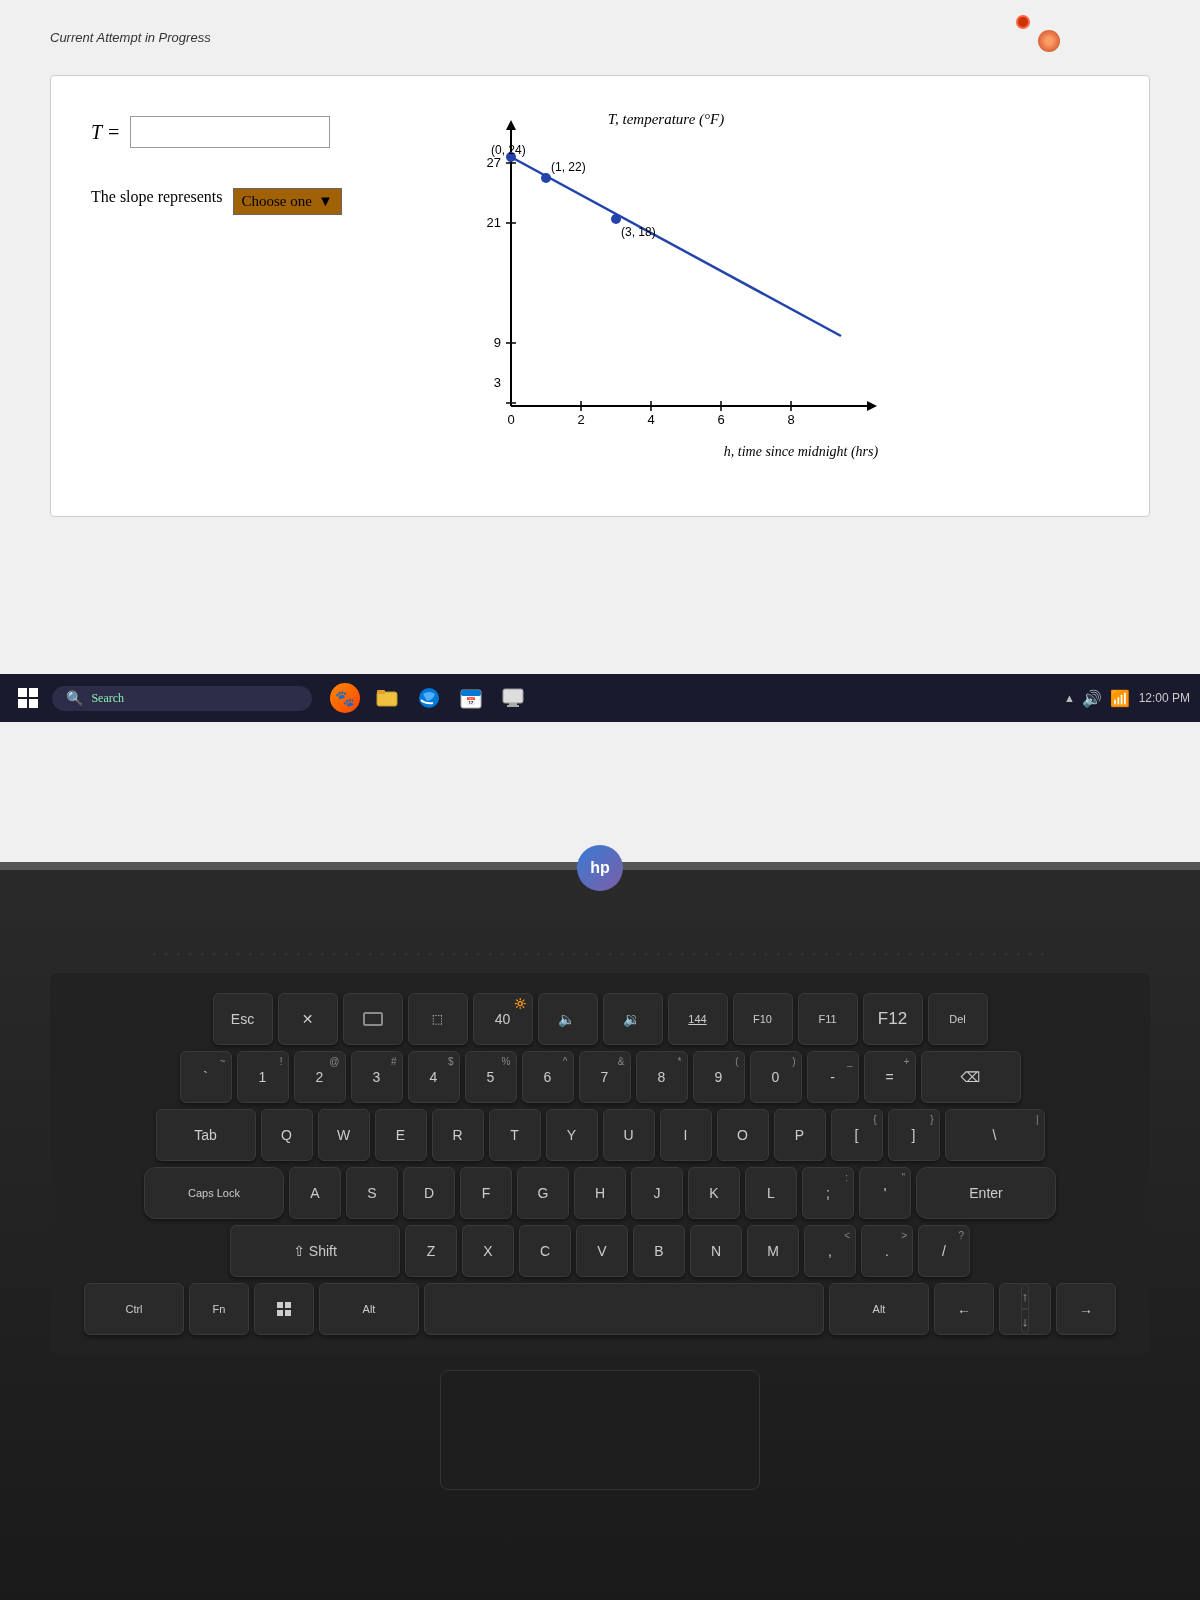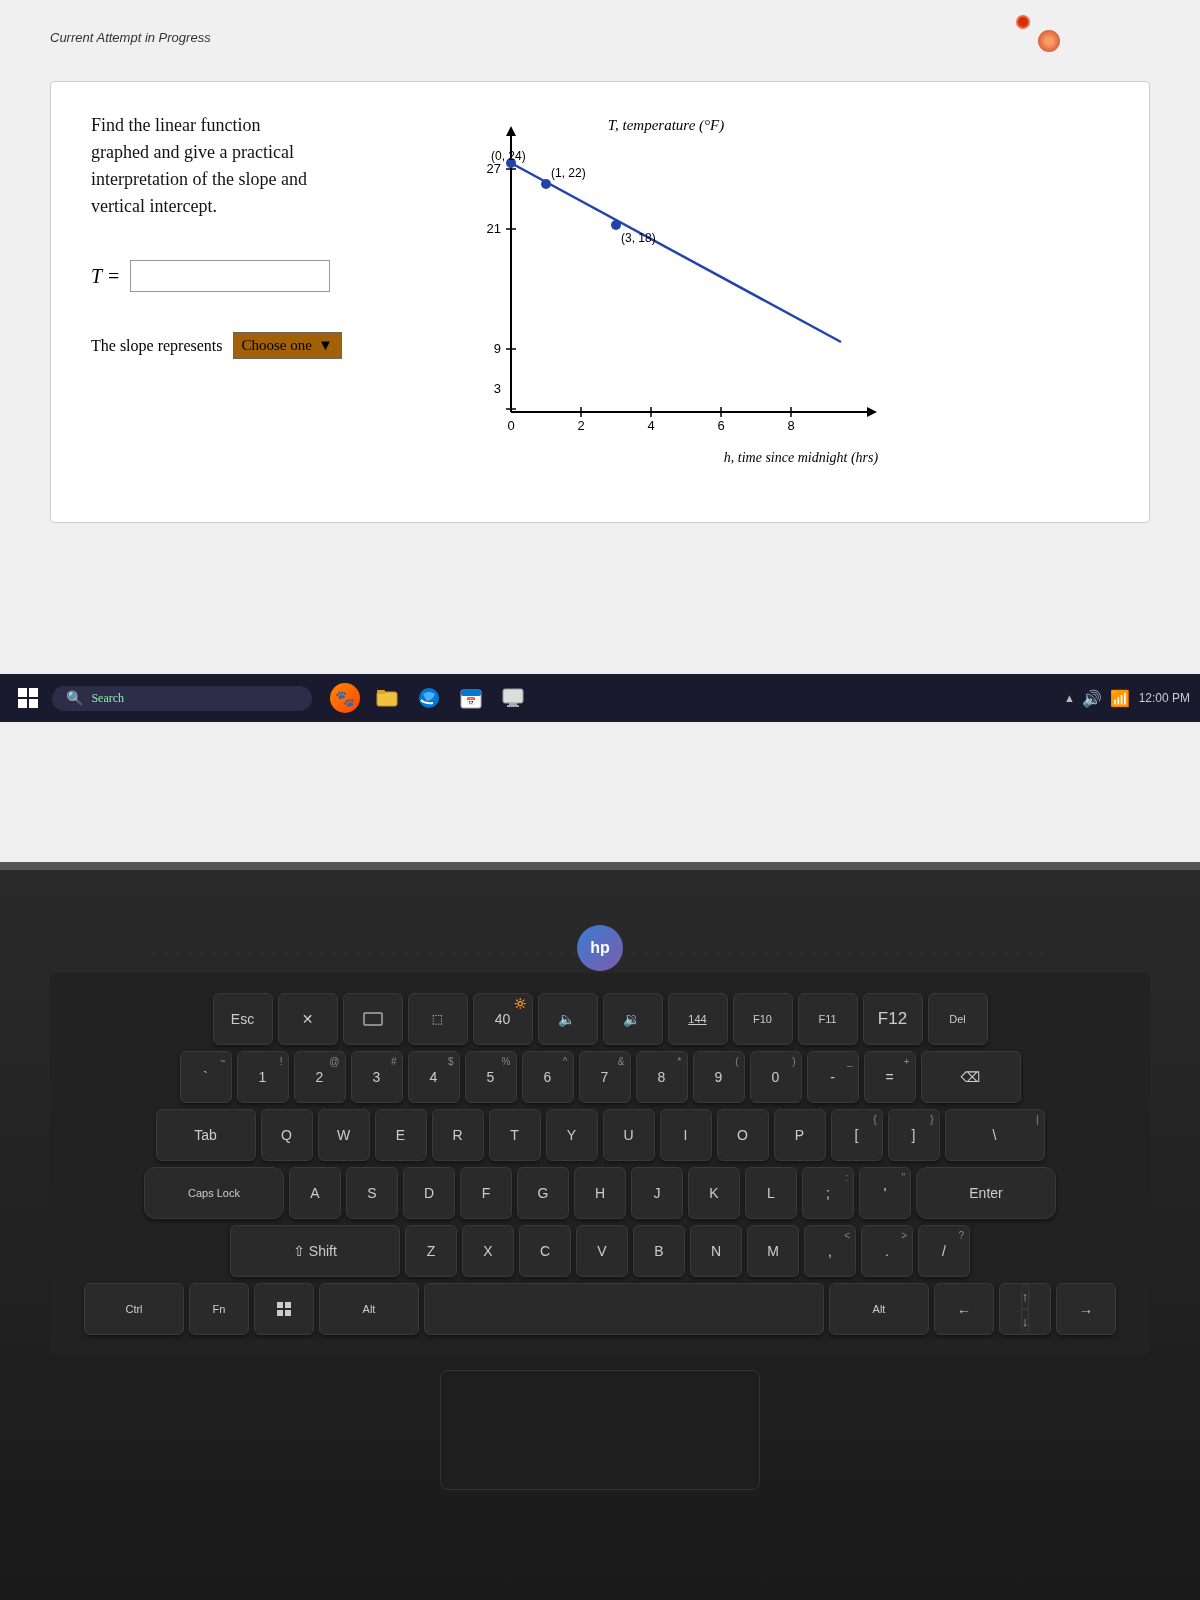--- a/index.html
+++ b/index.html
@@ -40,21 +40,21 @@
       display: flex;
       flex-direction: column;
       gap: 20px;
     }
 
     .status-bar {
       font-size: 13px;
       color: #333;
       font-family: Arial, sans-serif;
       font-style: italic;
-      margin-bottom: 16px;
+      margin-bottom: 10px;
     }
 
     .main-card {
       background: white;
       border: 1px solid #ccc;
       border-radius: 4px;
       padding: 30px 40px;
       display: flex;
       flex-direction: row;
       gap: 40px;
@@ -88,21 +88,20 @@
 
     .answer-input {
       border: 1px solid #999;
       width: 200px;
       height: 32px;
       background: white;
     }
 
     .slope-row {
       display: flex;
-      align-items: center;
       gap: 10px;
       font-size: 16px;
       margin-top: 10px;
     }
 
     .choose-dropdown {
       border: 1px solid #666;
       background: #a16207;
       padding: 4px 8px;
       font-size: 15px;
@@ -323,26 +322,20 @@
 
     <div class="content-area">
 
       <div class="status-bar">
         <span>Current Attempt in Progress</span>
       </div>
 
       <div class="main-card">
 
         <div class="left-panel">
-          <div class="problem-text">
-            <div>Find the linear function</div>
-            <div>graphed and give a practical</div>
-            <div>interpretation of the slope and</div>
-            <div>vertical intercept.</div>
-          </div>
 
           <div class="answer-row">
             <span class="t-label">T =</span>
             <div class="answer-input"></div>
           </div>
 
           <div class="slope-row">
             <span>The slope represents</span>
             <div class="choose-dropdown">
               <span>Choose one</span>
@@ -471,21 +464,21 @@
         <span style="font-size:16px;">📶</span>
         <span style="font-size:12px;">12:00 PM</span>
       </div>
     </div>
   </div>
 
   <div class="webcam-dot"></div>
   <div class="webcam-dot2"></div>
 </div>
 
-<div class="hp-logo-area" style="top:923px;">
+<div class="hp-logo-area" style="top:843px;">
   <div class="hp-circle">
     <span>hp</span>
   </div>
 </div>
 
 <div class="keyboard-area" style="top:870px;">
 
   <div style="display:flex;gap:3px;margin-bottom:15px;margin-top:60px;">
 
     <svg width="900" height="8">

